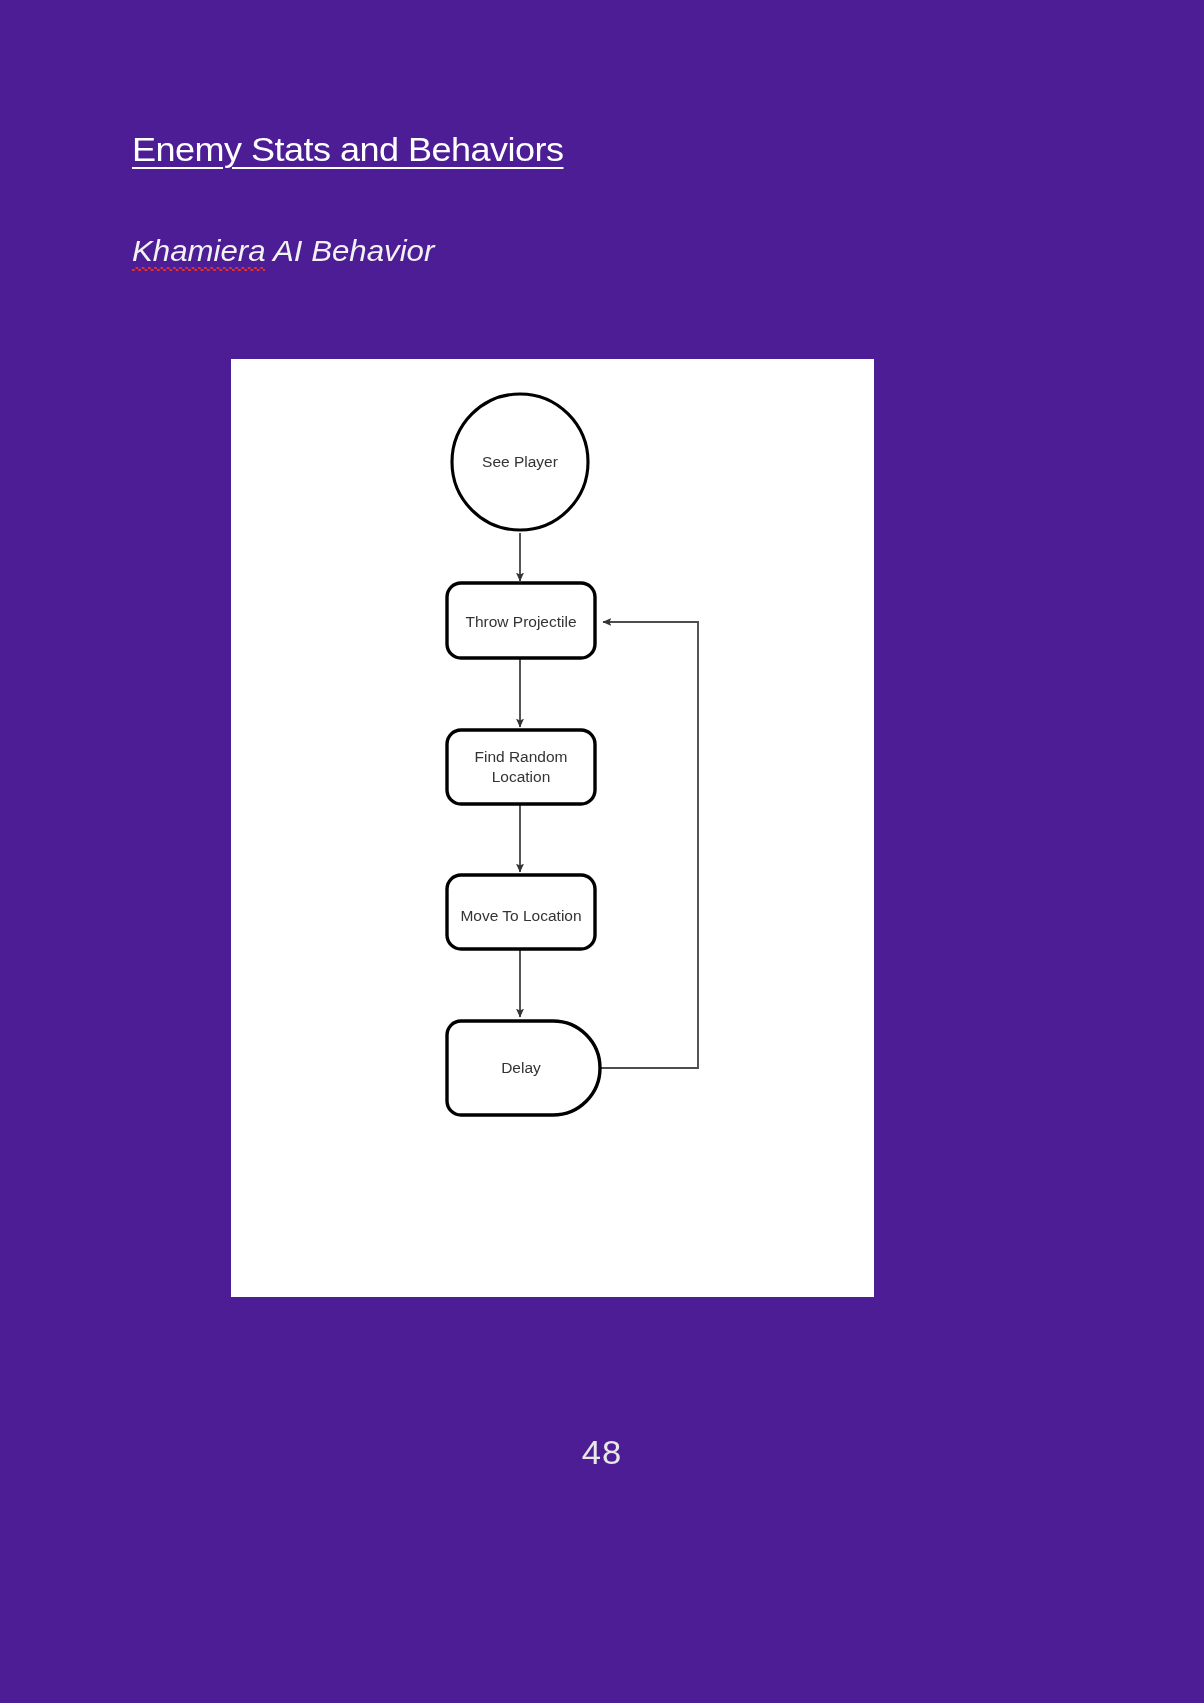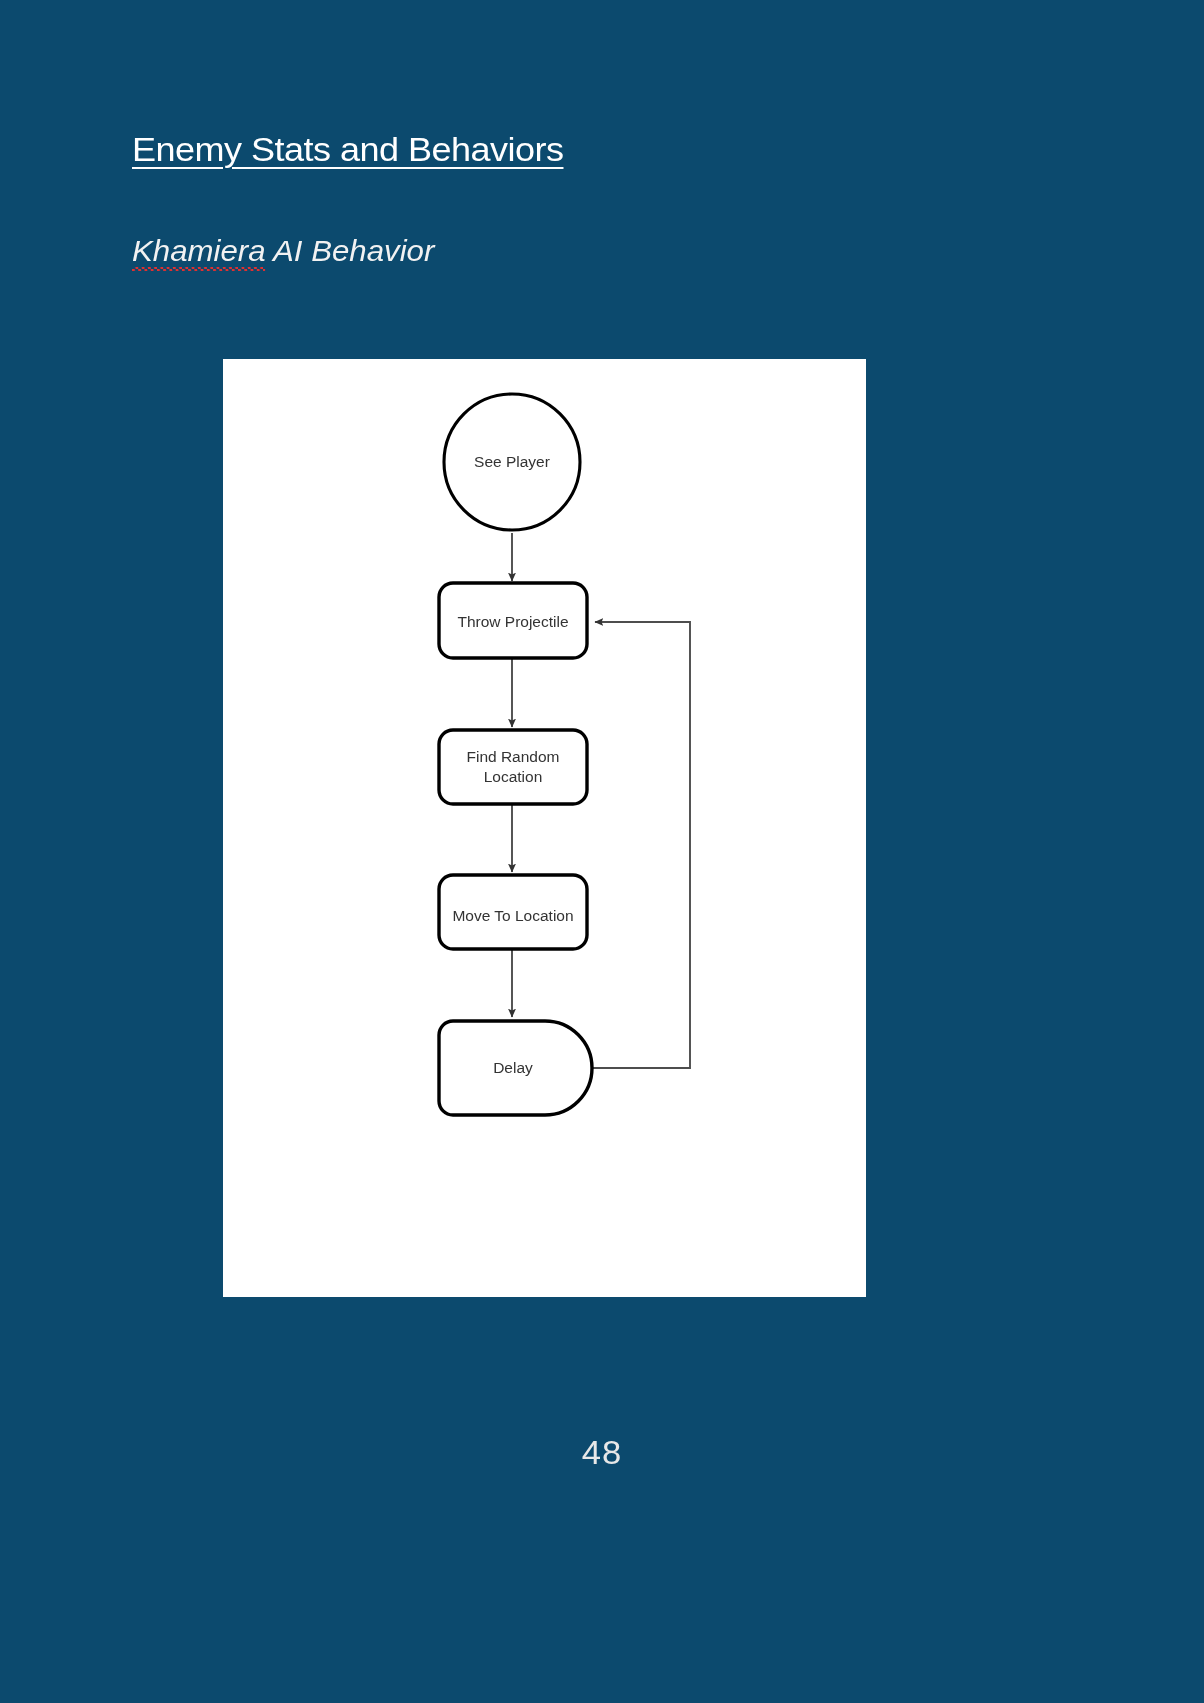--- a/index.html
+++ b/index.html
@@ -11,21 +11,21 @@
     height: 1703px;
     background: #242424;
     font-family: "Liberation Sans", sans-serif;
     overflow: hidden;
     position: relative;
   }
 
   #page {
     position: absolute;
     inset: 0;
-    background: #0c4a6e;
+    background: #4c1d95;
   }
 
   
   .doc-title {
     position: absolute;
     left: 132px;
     top: 130px;
     font-size: 34px;
     font-weight: 500;
     letter-spacing: -0.5px;
@@ -65,21 +65,21 @@
     background-image:
       radial-gradient(circle at 1.5px 3.2px, #e03030 1.3px, transparent 1.6px),
       radial-gradient(circle at 4.5px 0.8px, #e03030 1.3px, transparent 1.6px);
     background-size: 6px 4px;
     background-repeat: repeat-x;
   }
 
   
   .figure-canvas {
     position: absolute;
-    left: 223px;
+    left: 231px;
     top: 359px;
     width: 643px;
     height: 938px;
     background: #ffffff;
   }
   .figure-canvas svg {
     display: block;
     width: 643px;
     height: 938px;
   }

